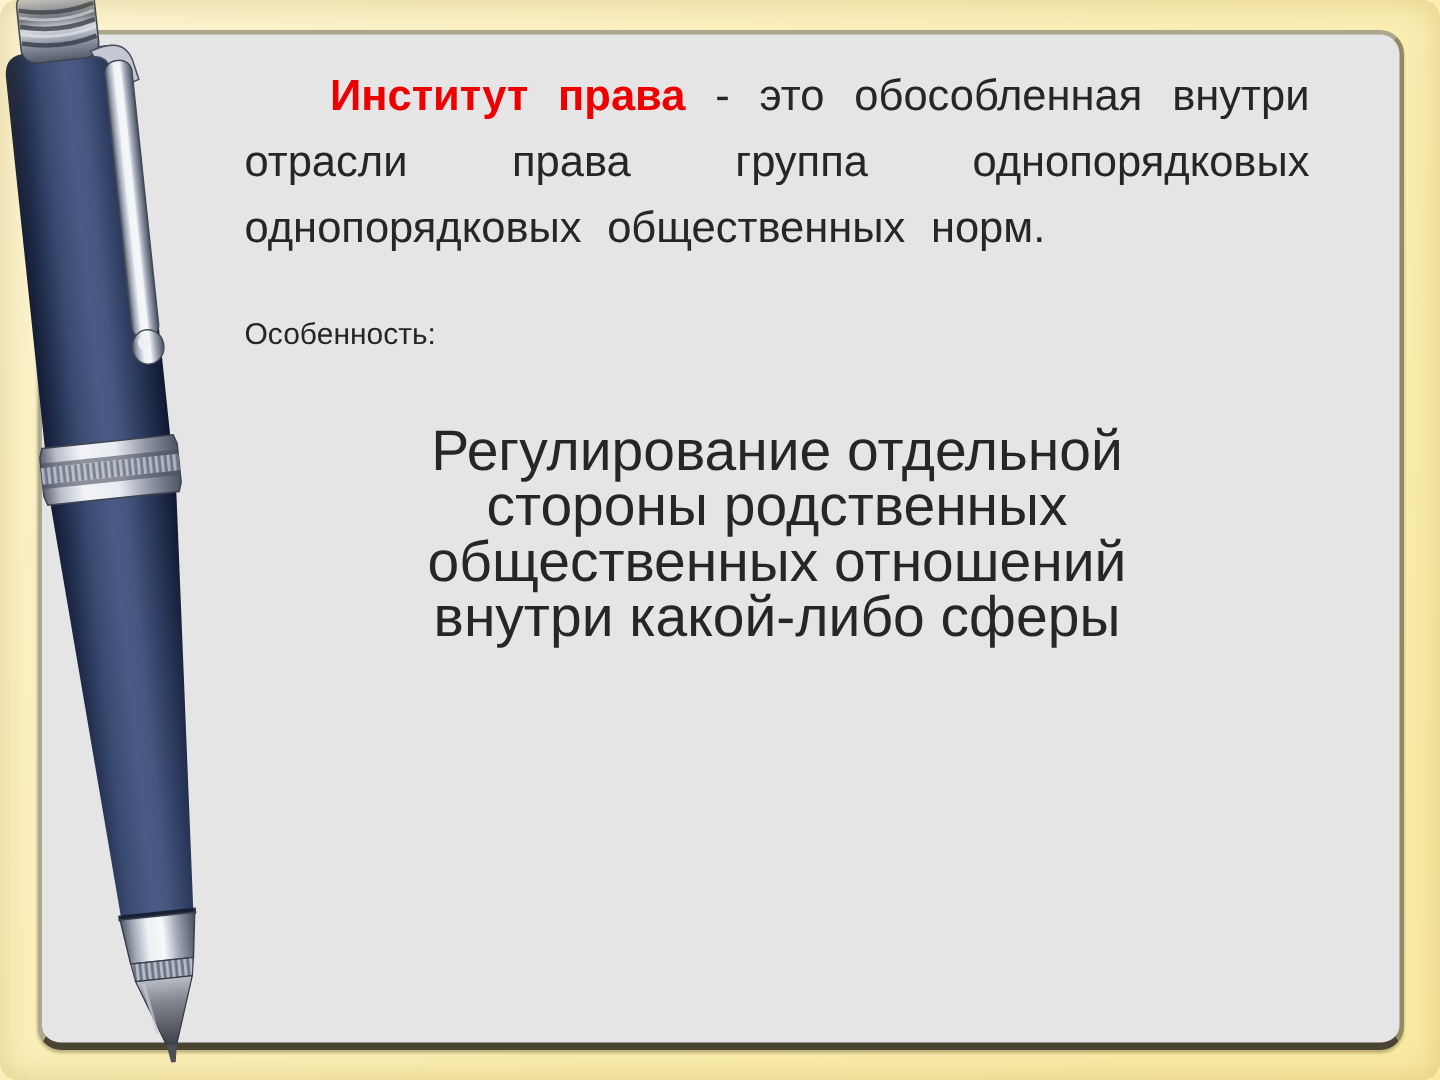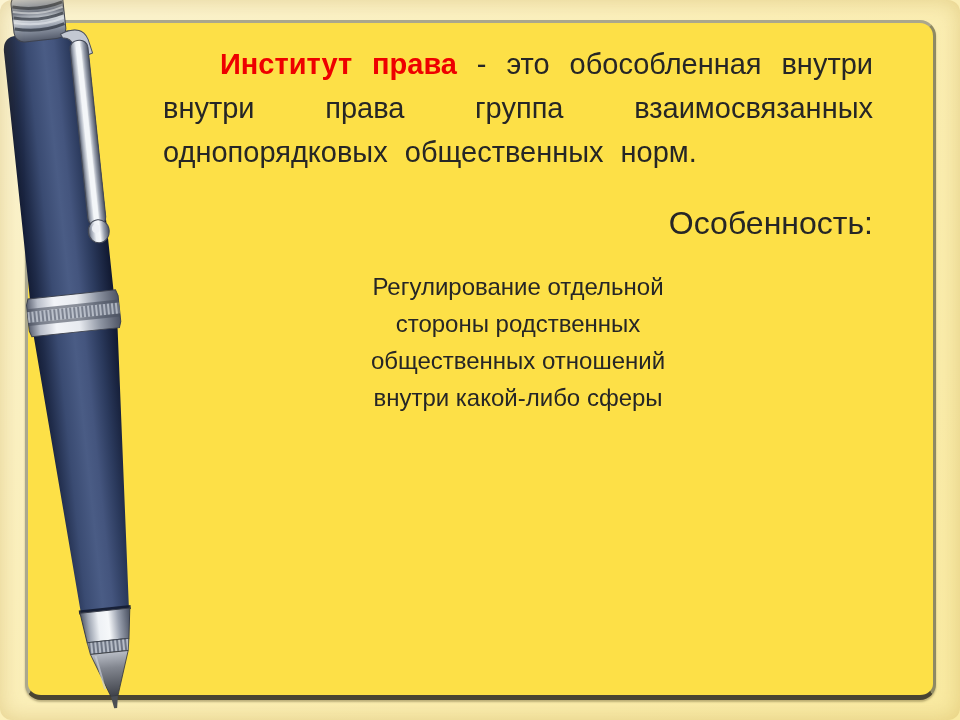--- a/index.html
+++ b/index.html
@@ -13,21 +13,21 @@
   .vignette {
     position: absolute; inset: 0; z-index: 6;
     pointer-events: none;
     border-radius: 12px;
     box-shadow: inset 0 0 22px rgba(185,150,60,0.35);
   }
   .page {
     position: absolute; left: 25px; top: 20px;
     width: 911px; height: 680px;
     box-sizing: border-box;
-    background: #fde047;
+    background: #e5e5e5;
     border-style: solid;
     border-width: 3px 3px 5px 3px;
     border-color: #ABA88E #8F8A64 #4A4533 #ABA88E;
     border-radius: 16px;
     box-shadow: 0 2px 2px rgba(80,70,30,0.35);
     z-index: 1;
   }
   .content {
     position: absolute; left: 135px; top: 0;
     width: 710px;
@@ -37,42 +37,42 @@
   .def-line {
     font-size: 29px; line-height: 44px;
     text-align: justify;
     text-align-last: justify;
   }
   .def-line.first { padding-left: 57px; }
   .def-line.last  { text-align-last: left; word-spacing: 9px; }
   .term { color: #EE0000; font-weight: bold; }
   .subheading {
     margin-top: 31px;
-    font-size: 32px; line-height: 37px;
-    text-align: right;
+    font-size: 20px; line-height: 37px;
+    text-align: left;
   }
   .feature {
-    margin-top: 26px;
-    font-size: 24px; line-height: 37px;
+    margin-top: 41px;
+    font-size: 38px; line-height: 37px;
     text-align: center;
     white-space: pre-line;
   }
   .pen-svg {
     position: absolute; left: 0; top: 0; z-index: 5;
   }
 </style>
 </head>
 <body>
 
 <div class="page">
   <div class="content">
 
     <div class="def">
       <div class="def-line first"><span class="term">Институт права</span><span> - это обособленная внутри</span></div>
-      <div class="def-line">внутри права группа взаимосвязанных</div>
+      <div class="def-line">отрасли права группа однопорядковых</div>
       <div class="def-line last">однопорядковых общественных норм.</div>
     </div>
 
     <div class="subheading">Особенность:</div>
 
     <div class="feature">Регулирование отдельной
 стороны родственных
 общественных отношений
 внутри какой-либо сферы</div>
 

